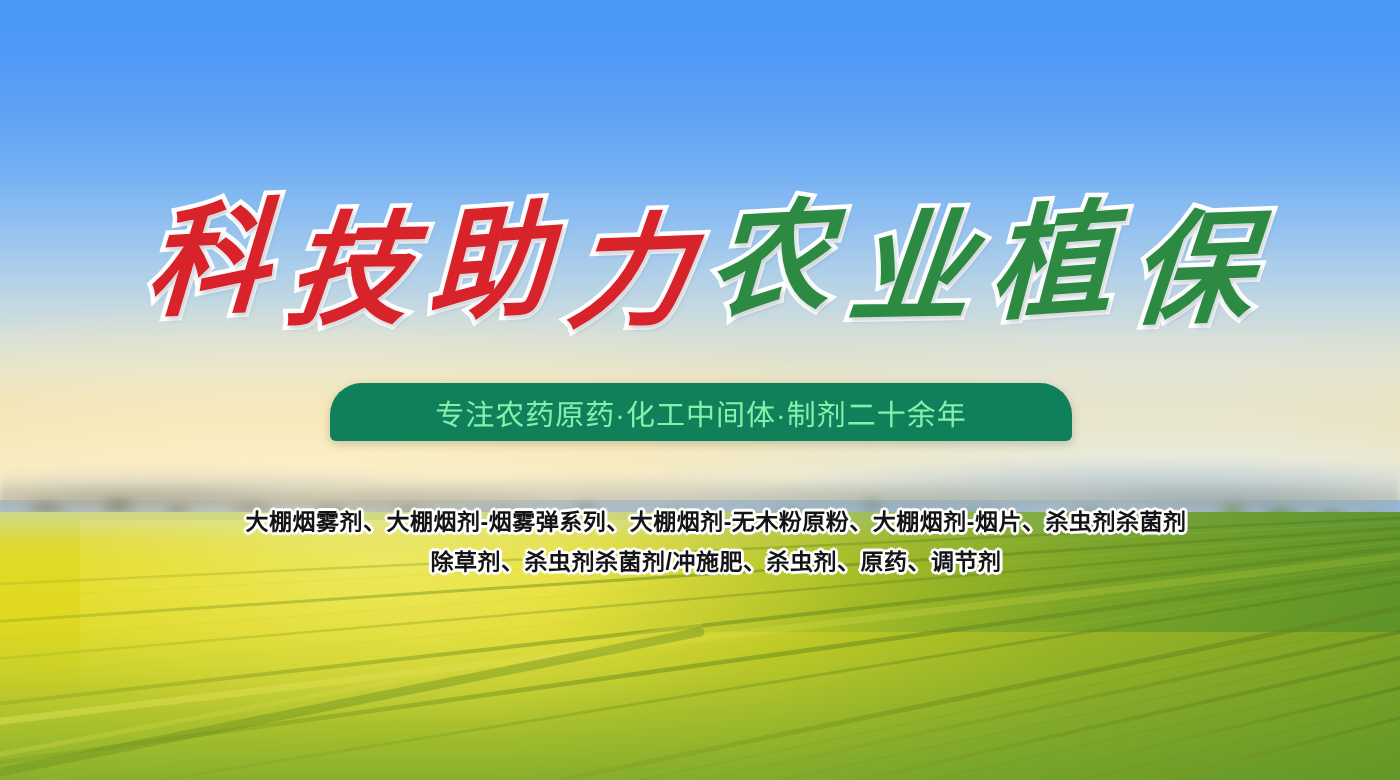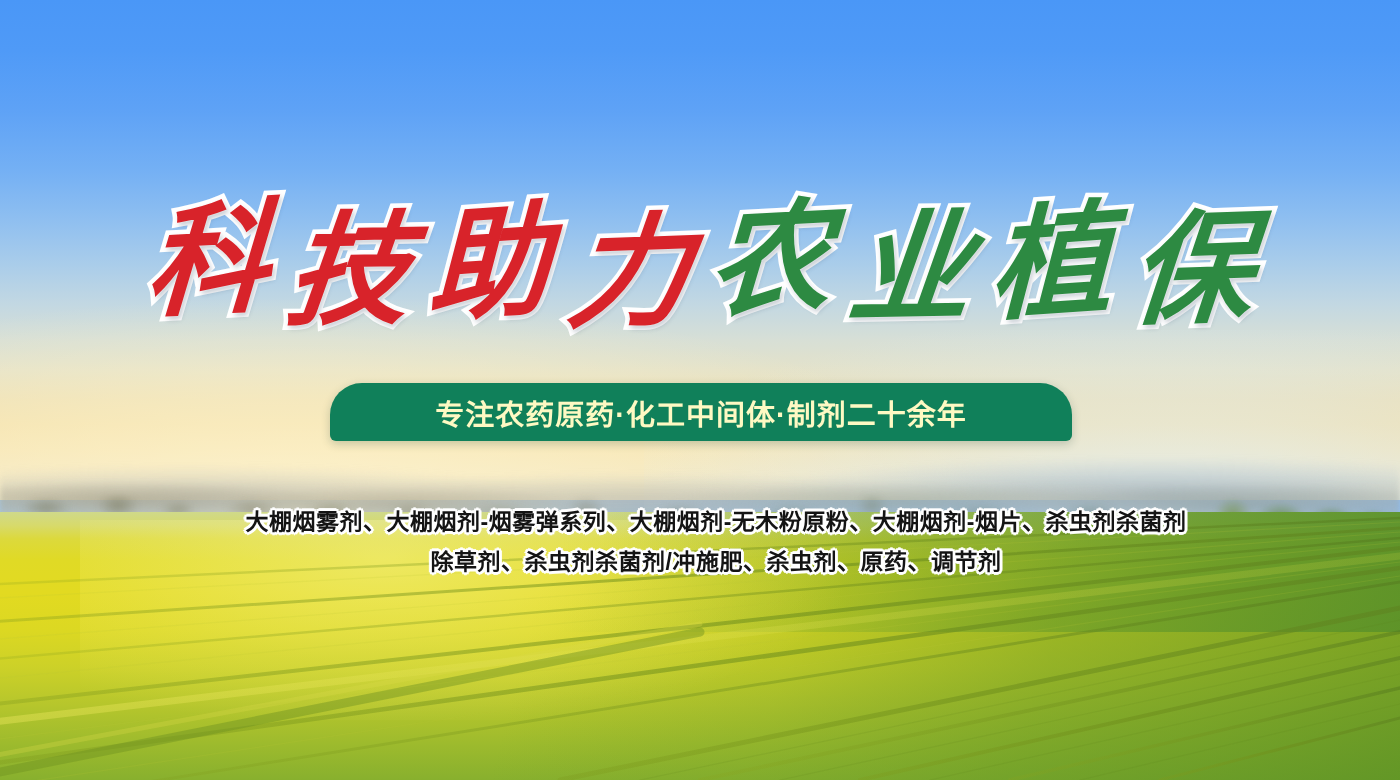--- a/index.html
+++ b/index.html
@@ -214,23 +214,23 @@
     left: 330px; top: 383px;
     width: 742px; height: 58px;
     background: #10805a;
     border-radius: 32px 32px 6px 6px;
     box-shadow: 0 3px 10px rgba(20,60,50,0.22);
     display: flex;
     align-items: center;
     justify-content: center;
   }
   .subtitle-text {
-    color: #fef9c3;
+    color: #86efac;
     font-size: 29px;
-    font-weight: 700;
+    font-weight: 400;
     letter-spacing: 1px;
     white-space: nowrap;
     font-family: "Liberation Sans", "DejaVu Sans", sans-serif;
   }
 
   
   .products {
     position: absolute;
     left: 16px; top: 502px;
     width: 1400px;

